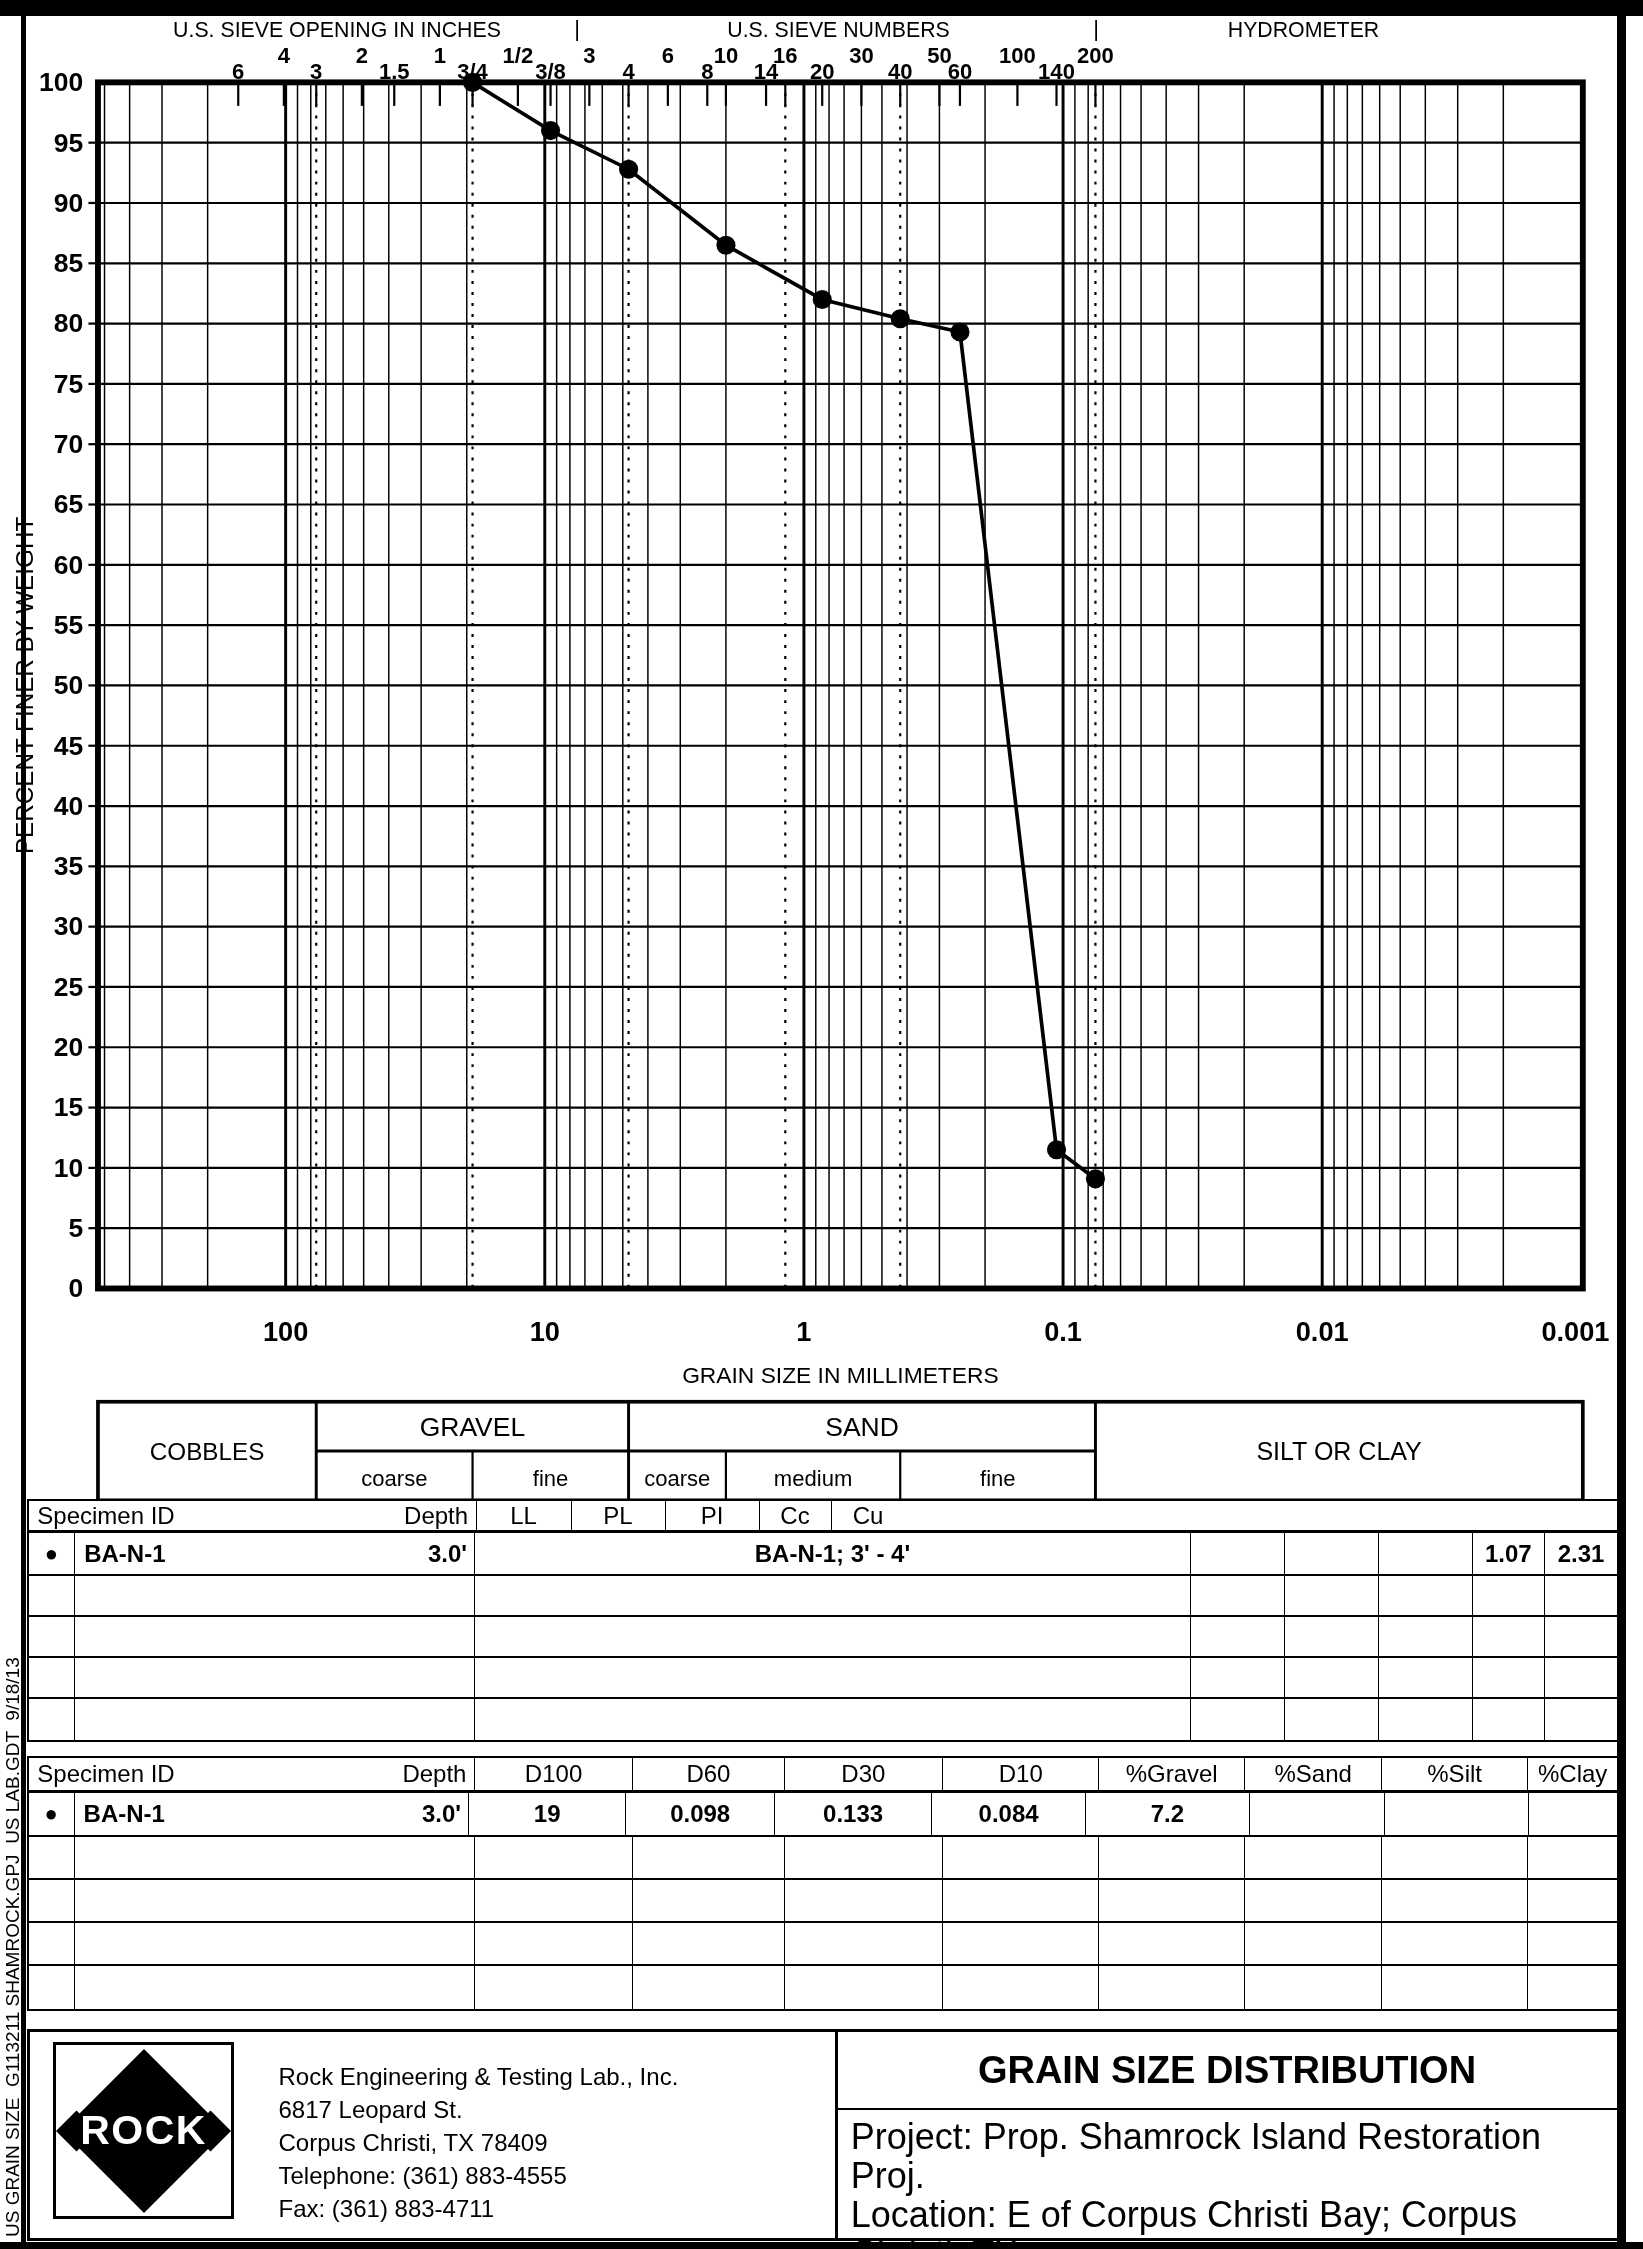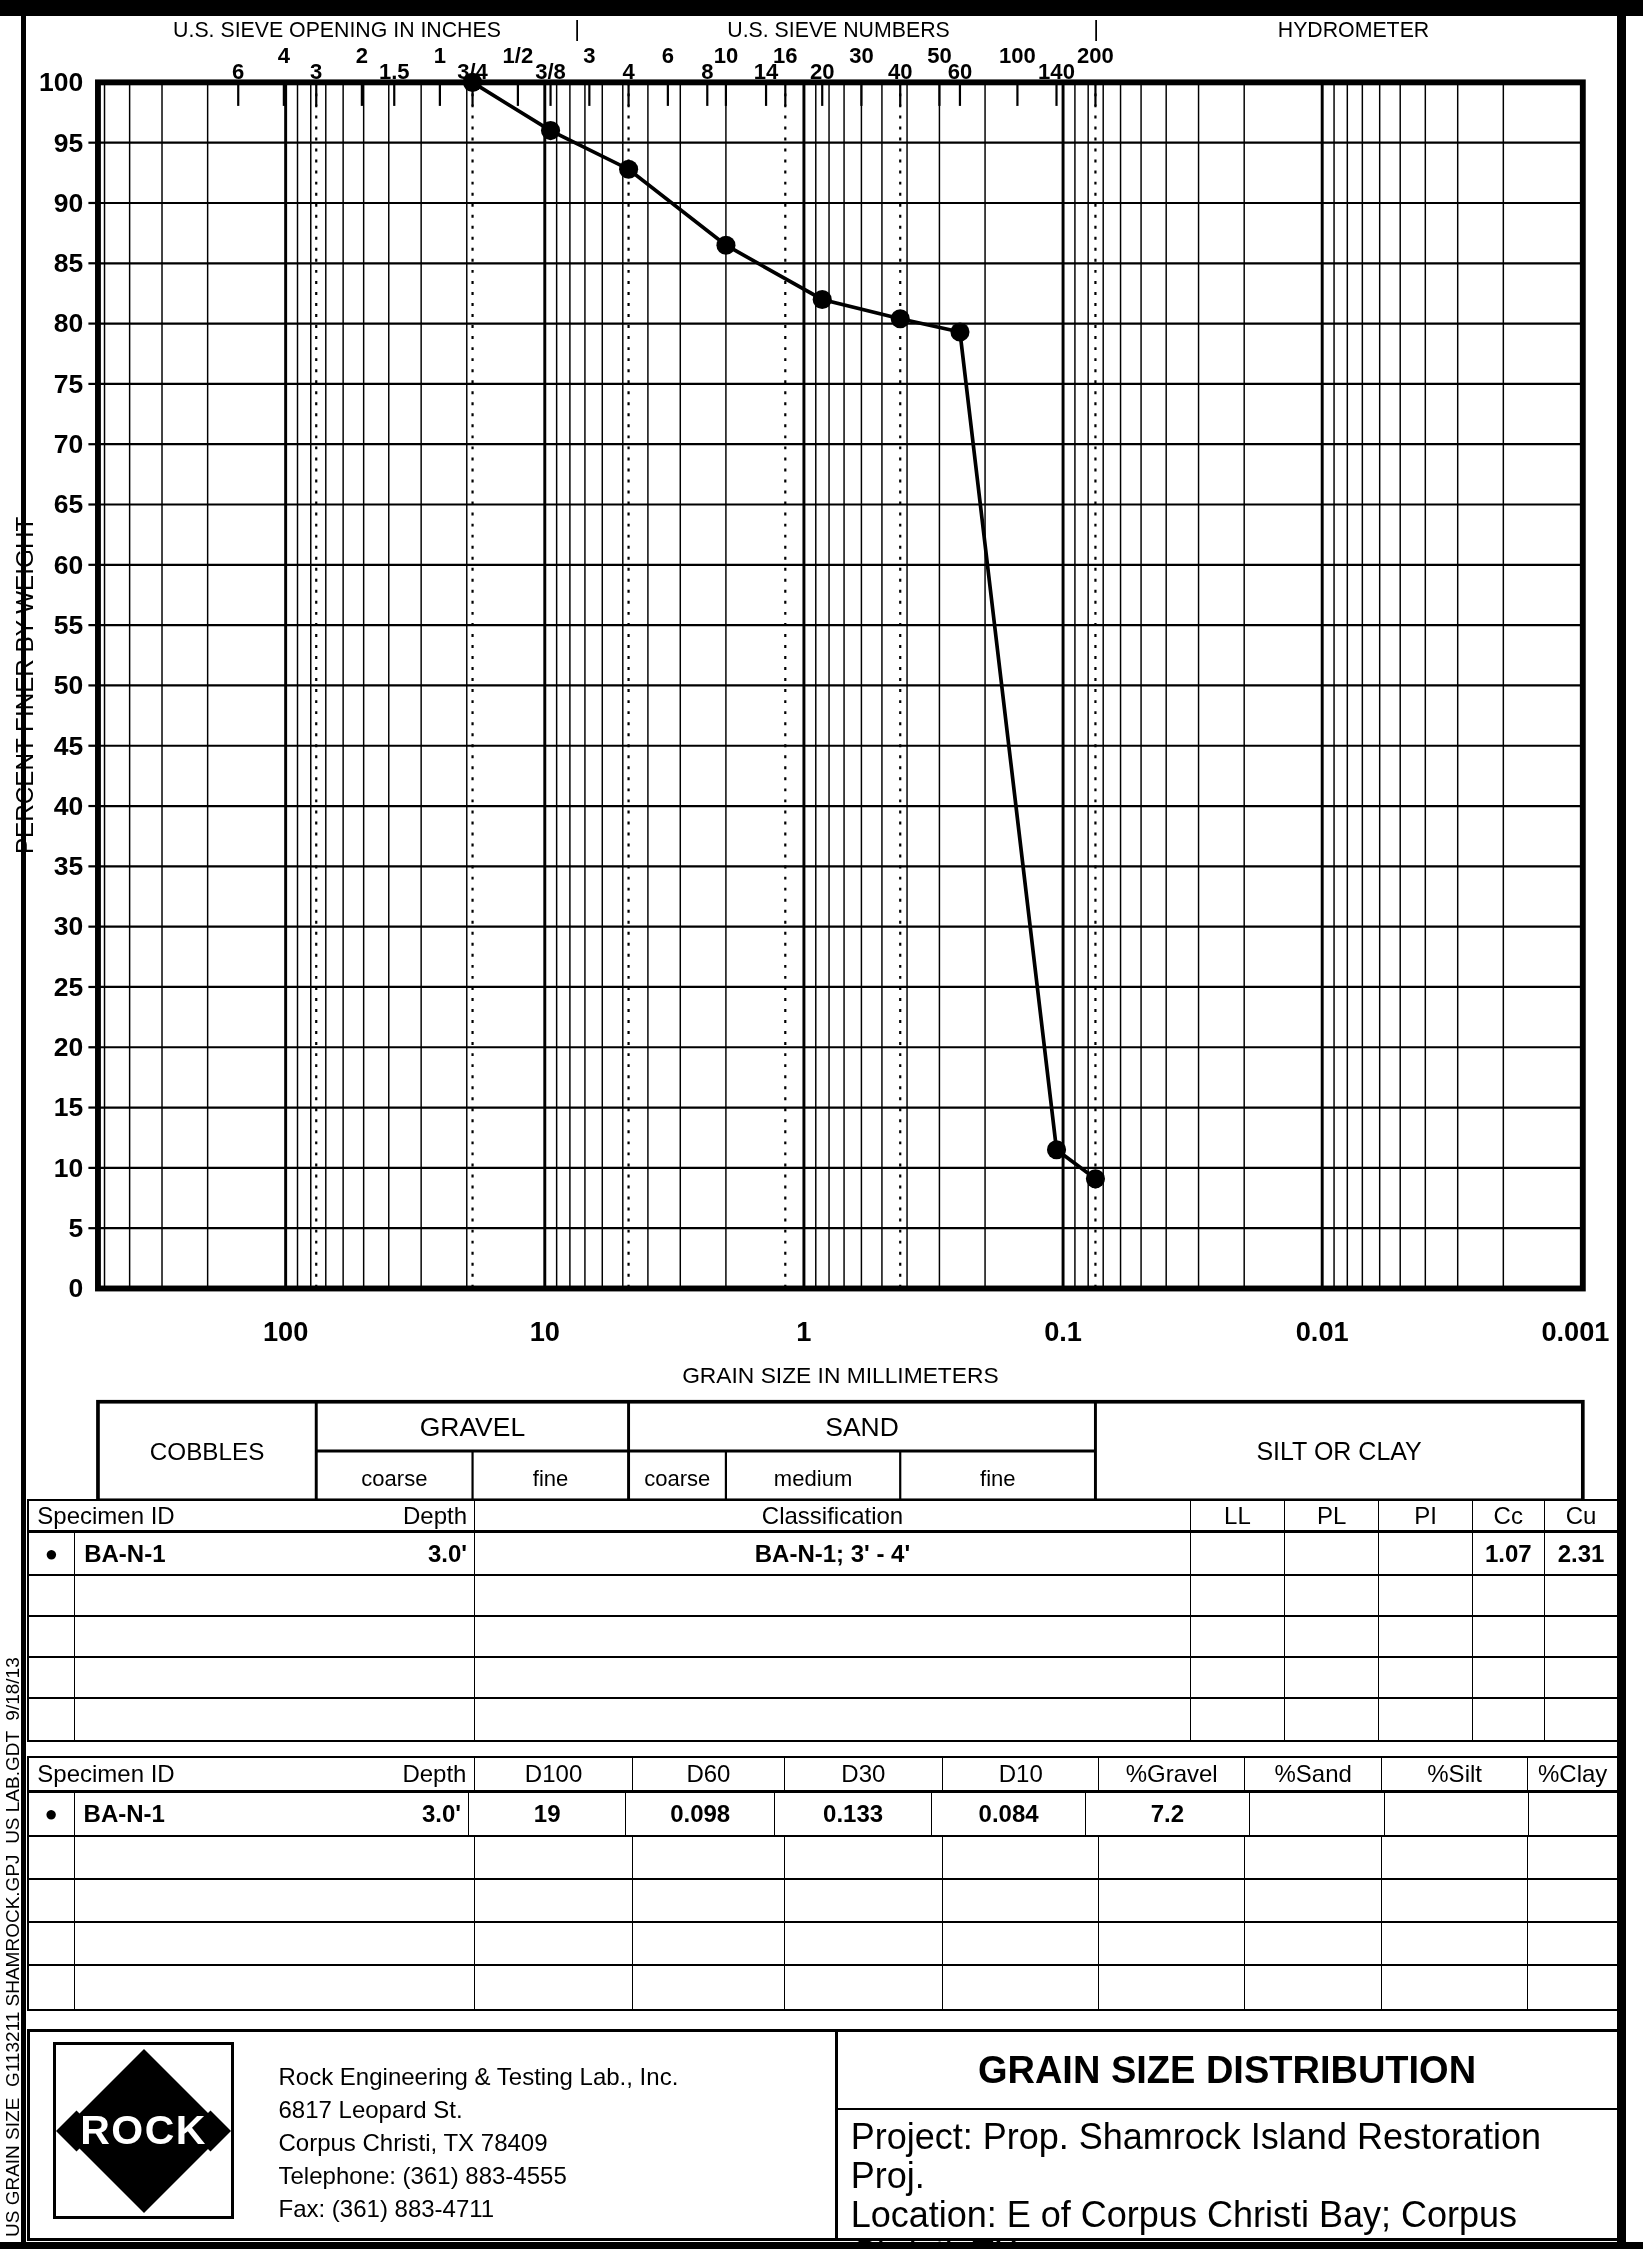--- a/index.html
+++ b/index.html
@@ -249,29 +249,28 @@
       <text x="748.4126400991624" y="2020" font-size="30" font-weight="400" text-anchor="middle" fill="#000">fine</text>
       <text x="920.6672807168377" y="2020" font-size="30" font-weight="400" text-anchor="middle" fill="#000">coarse</text>
       <text x="1105.3568441692769" y="2020" font-size="30" font-weight="400" text-anchor="middle" fill="#000">medium</text>
       <text x="1356.582988430198" y="2020" font-size="30" font-weight="400" text-anchor="middle" fill="#000">fine</text>
     </svg>
 
   <div class="abs hdr" style="left:98px;width:478px;">U.S. SIEVE OPENING IN INCHES</div>
   <div class="abs sep" style="left:566px;width:22px;">|</div>
   <div class="abs hdr" style="left:596px;width:485px;">U.S. SIEVE NUMBERS</div>
   <div class="abs sep" style="left:1085px;width:22px;">|</div>
-  <div class="abs hdr" style="left:1118px;width:471px;">HYDROMETER</div>
+  <div class="abs hdr" style="left:1068px;width:471px;">HYDROMETER</div>
 
   <div id="table1" class="dtable" style="top:1499px;">
       <div class="trow hdrrow" style="height:32px">
         <div class="tcell sd" style="width:448px">
           <span>Specimen ID</span>
           <span>Depth</span>
         </div>
-        <div class="tcell " style="width:717px">Classification</div>
         <div class="tcell " style="width:95px">LL</div>
         <div class="tcell " style="width:94px">PL</div>
         <div class="tcell " style="width:94px">PI</div>
         <div class="tcell " style="width:72px">Cc</div>
         <div class="tcell " style="width:73px">Cu</div>
       </div>
       <div class="trow" style="height:43px">
         <div class="tcell bullet" style="width:47px">●</div>
         <div class="tcell sd bold" style="width:401px">
           <span>BA-N-1</span>

